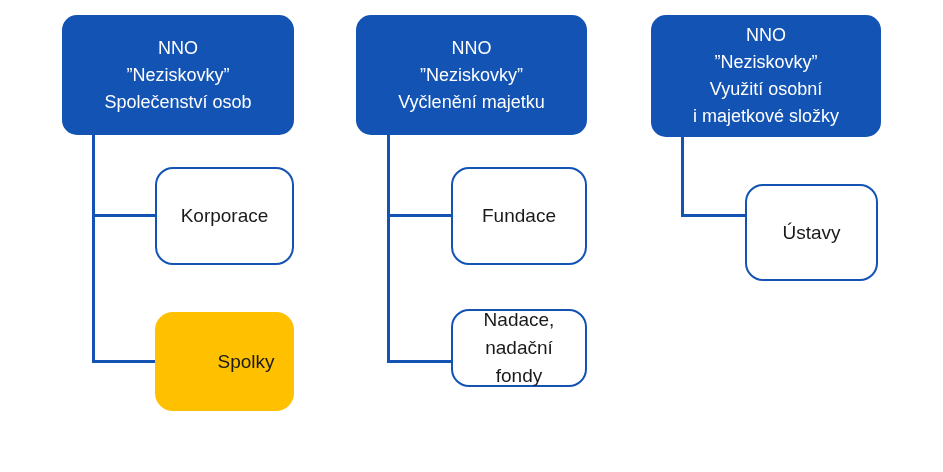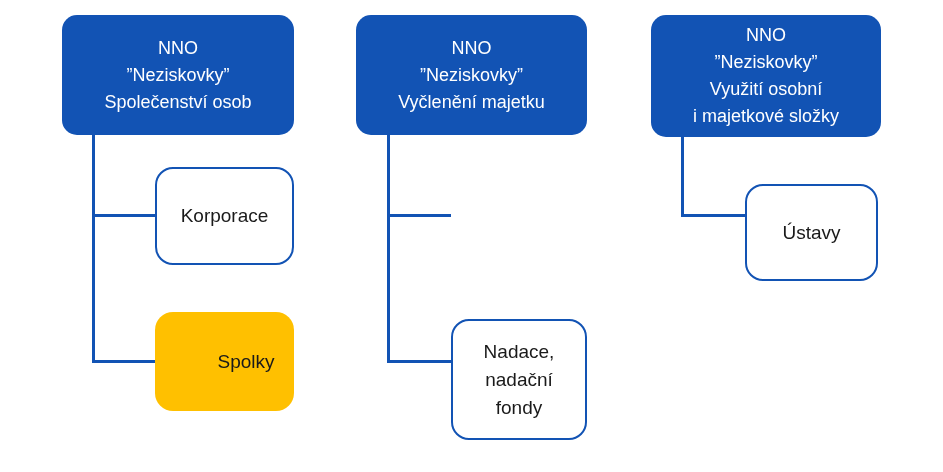--- a/index.html
+++ b/index.html
@@ -55,21 +55,21 @@
   .t1-hline1 { left: 92px;  top: 214px; width: 63px;  height: 2.5px; }
   .t1-hline2 { left: 92px;  top: 360px; width: 63px;  height: 2.5px; }
   .t1-child1 { left: 155px; top: 167px; width: 139px; height: 98px; text-align: center;  }
   .t1-child2 { left: 155px; top: 312px; width: 139px; height: 99px; padding-left: 43px;  }
   
   .t2-root   { left: 356px; top: 15px;  width: 231px; height: 120px; }
   .t2-vline  { left: 387px; top: 135px; width: 2.5px; height: 228px; }
   .t2-hline1 { left: 387px; top: 214px; width: 64px;  height: 2.5px; }
   .t2-hline2 { left: 387px; top: 360px; width: 64px;  height: 2.5px; }
   .t2-child1 { left: 451px; top: 167px; width: 136px; height: 98px;  }
-  .t2-child2 { left: 451px; top: 319px; width: 136px; height: 121px; align-items: center; }
+  .t2-child2 { left: 451px; top: 309px; width: 136px; height: 78px; align-items: center; }
   
   .t3-root   { left: 651px; top: 15px;  width: 230px; height: 122px; }
   .t3-vline  { left: 681px; top: 137px; width: 2.5px; height: 80px;  }
   .t3-hline1 { left: 681px; top: 214px; width: 64px;  height: 2.5px; }
   .t3-child1 { left: 745px; top: 168px; width: 133px; height: 97px; margin-top: 16px;  }
 </style>
 </head>
 <body>
 
 <div class="canvas">
@@ -90,20 +90,23 @@
   </div>
 
   <div class="node root-node t2-root">
     <span class="label">NNO
 ”Neziskovky”
 Vyčlenění majetku</span>
   </div>
   <div class="connector t2-vline"></div>
   <div class="connector t2-hline1"></div>
   <div class="connector t2-hline2"></div>
+  <div class="node child-node t2-child1">
+    <span class="label">Fundace</span>
+  </div>
   <div class="node child-node t2-child2">
     <span class="label">Nadace,
 nadační
 fondy</span>
   </div>
 
   <div class="node root-node t3-root">
     <span class="label">NNO
 ”Neziskovky”
 Využití osobní

